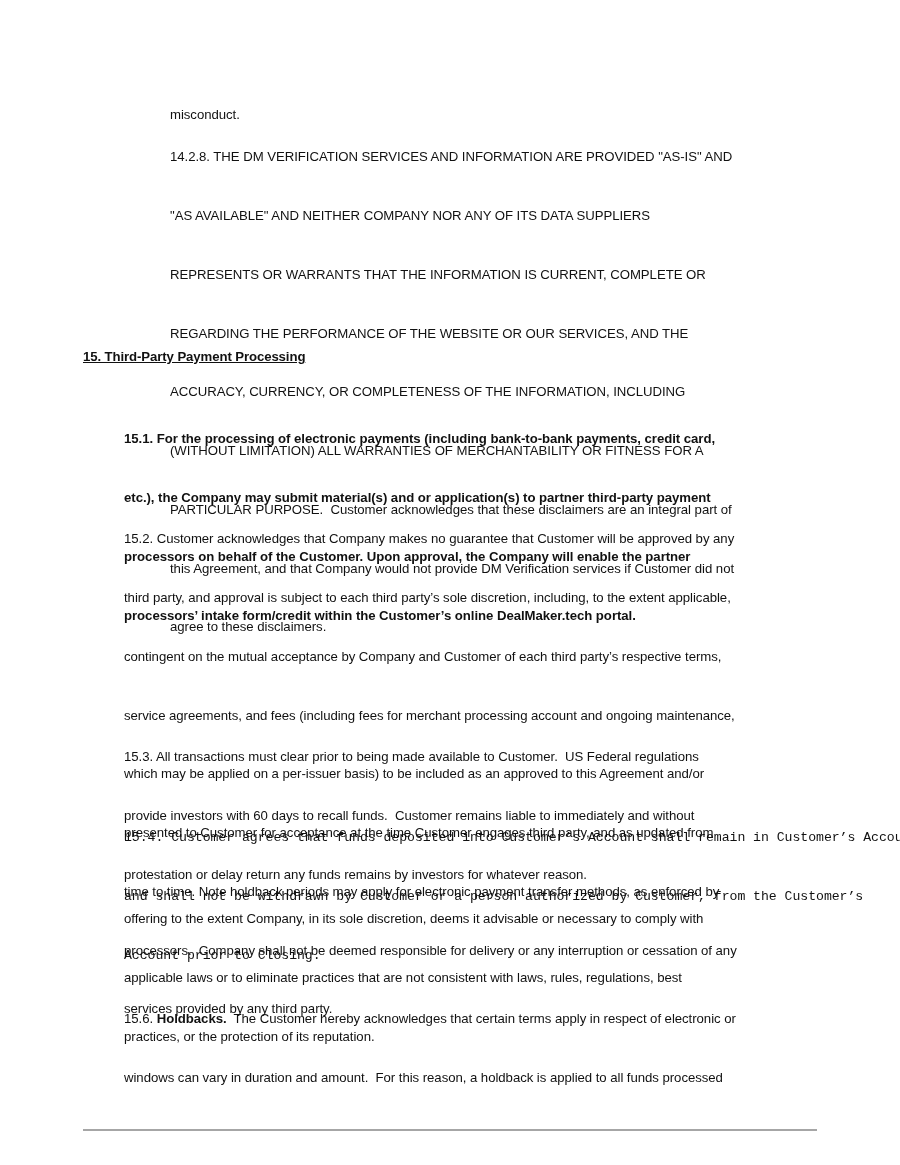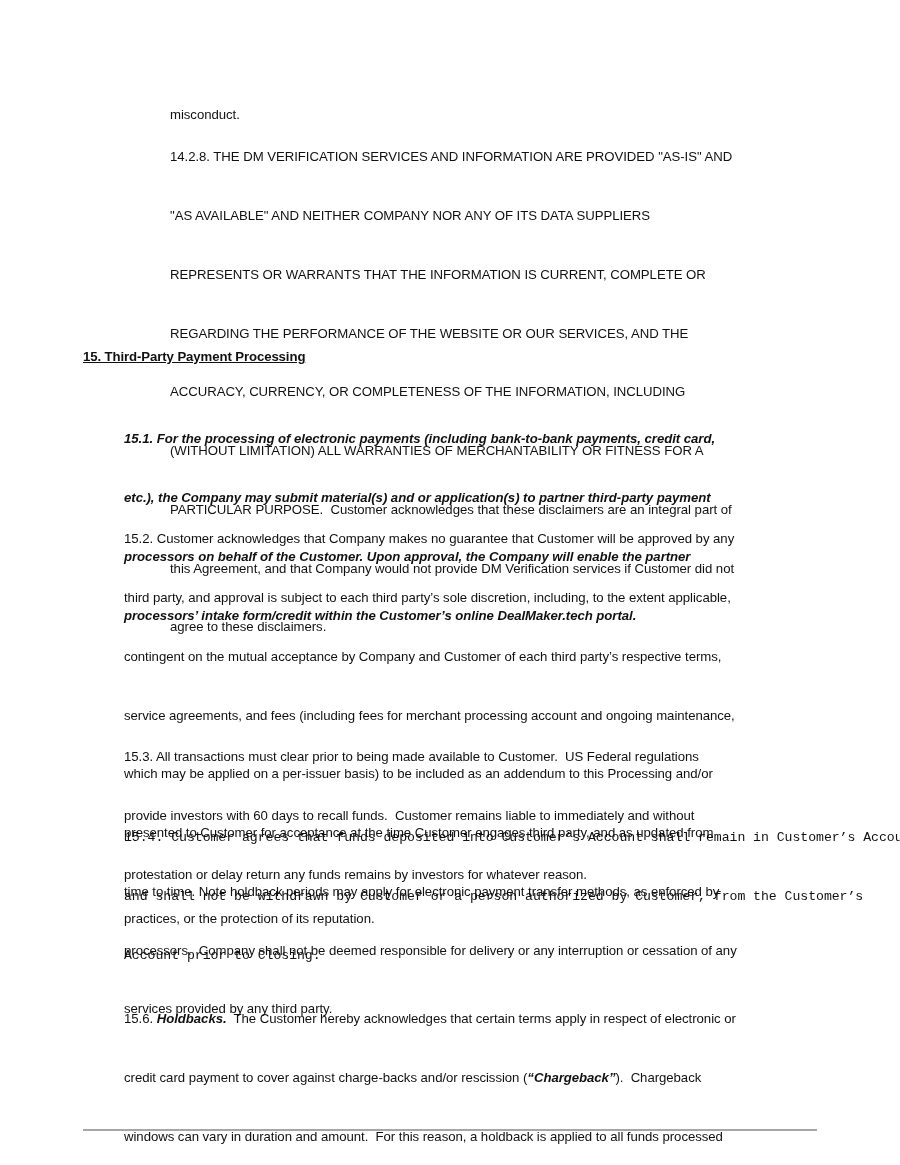--- a/index.html
+++ b/index.html
@@ -3,21 +3,21 @@
 <meta charset="utf-8">
 <style>
   html, body { margin: 0; padding: 0; background: #ffffff; }
   body {
     width: 900px; height: 1165px; position: relative; overflow: hidden;
     font-family: "Liberation Sans", sans-serif; color: #111111;
   }
   .page { position: absolute; left: 0; top: 0; width: 900px; height: 1165px; }
   .block { position: absolute; font-size: 13.2px; line-height: 19.6px; white-space: pre; letter-spacing: -0.05px; }
   .line { display: block; height: 19.6px; }
-  .b { font-weight: bold; font-style: italic; }
+  .b { font-weight: bold; }
   .heading {
     position: absolute; left: 83px; top: 349px; font-size: 13.2px; font-weight: bold;
     text-decoration: underline; white-space: pre; letter-spacing: -0.1px; text-align: right;
   }
   .footer-rule {
     position: absolute; left: 83px; top: 1129px; width: 734px; height: 2px;
     background: #a6a6a6;
   }
 </style>
 </head>
@@ -48,45 +48,46 @@
     <span class="line">etc.), the Company may submit material(s) and or application(s) to partner third-party payment</span>
     <span class="line">processors on behalf of the Customer. Upon approval, the Company will enable the partner</span>
     <span class="line">processors’ intake form/credit within the Customer’s online DealMaker.tech portal.</span>
   </div>
 
   <div class="block" style="left:124px; top:490px;">
     <span class="line">15.2. Customer acknowledges that Company makes no guarantee that Customer will be approved by any</span>
     <span class="line">third party, and approval is subject to each third party’s sole discretion, including, to the extent applicable,</span>
     <span class="line">contingent on the mutual acceptance by Company and Customer of each third party’s respective terms,</span>
     <span class="line">service agreements, and fees (including fees for merchant processing account and ongoing maintenance,</span>
-    <span class="line">which may be applied on a per-issuer basis) to be included as an addendum to this Processing and/or</span>
+    <span class="line">which may be applied on a per-issuer basis) to be included as an approved to this Agreement and/or</span>
     <span class="line">presented to Customer for acceptance at the time Customer engages third party, and as updated from</span>
     <span class="line">time to time. Note holdback periods may apply for electronic payment transfer methods, as enforced by</span>
     <span class="line">processors.  Company shall not be deemed responsible for delivery or any interruption or cessation of any</span>
     <span class="line">services provided by any third party.</span>
   </div>
 
   <div class="block" style="left:124px; top:708px;">
     <span class="line">15.3. All transactions must clear prior to being made available to Customer.  US Federal regulations</span>
     <span class="line">provide investors with 60 days to recall funds.  Customer remains liable to immediately and without</span>
     <span class="line">protestation or delay return any funds remains by investors for whatever reason.</span>
   </div>
 
   <div class="block" style="left:124px; top:789px;font-family:Liberation Mono, monospace;">
     <span class="line">15.4. Customer agrees that funds deposited into Customer’s Account shall remain in Customer’s Account</span>
     <span class="line">and shall not be withdrawn by Customer or a person authorized by Customer, from the Customer’s</span>
     <span class="line">Account prior to Closing.</span>
   </div>
 
   <div class="block" style="left:124px; top:870px;">
+    <span class="line">offering to the extent Company, in its sole discretion, deems it advisable or necessary to comply with</span>
+    <span class="line">applicable laws or to eliminate practices that are not consistent with laws, rules, regulations, best</span>
     <span class="line">practices, or the protection of its reputation.</span>
   </div>
 
   <div class="block" style="left:124px; top:970px;">
     <span class="line"><span>15.6. </span><span class="b">Holdbacks.</span><span>  The Customer hereby acknowledges that certain terms apply in respect of electronic or</span></span>
-    <span class="line"><span>credit card payment to cover against charge-backs and/or rescission (</span><span class="b">“Chargeback”</span><span>).  Chargeback</span></span>
     <span class="line">windows can vary in duration and amount.  For this reason, a holdback is applied to all funds processed</span>
     
     
   </div>
 
   <div class="footer-rule"></div>
 </div>
 
 </body></html>

